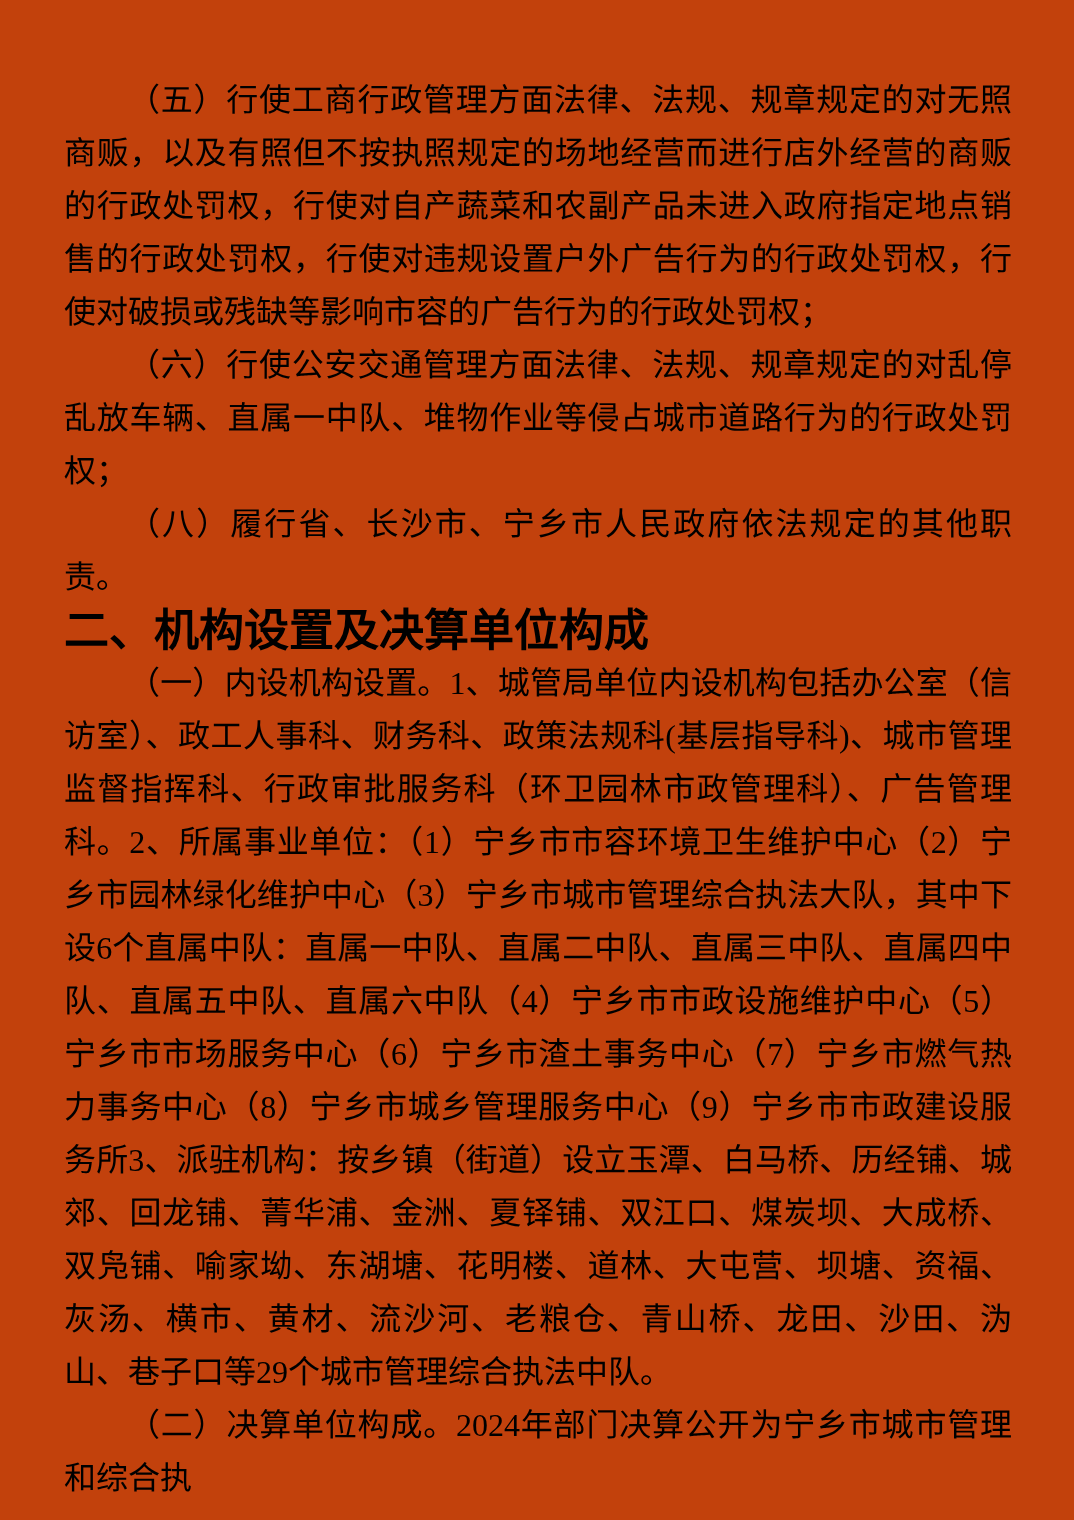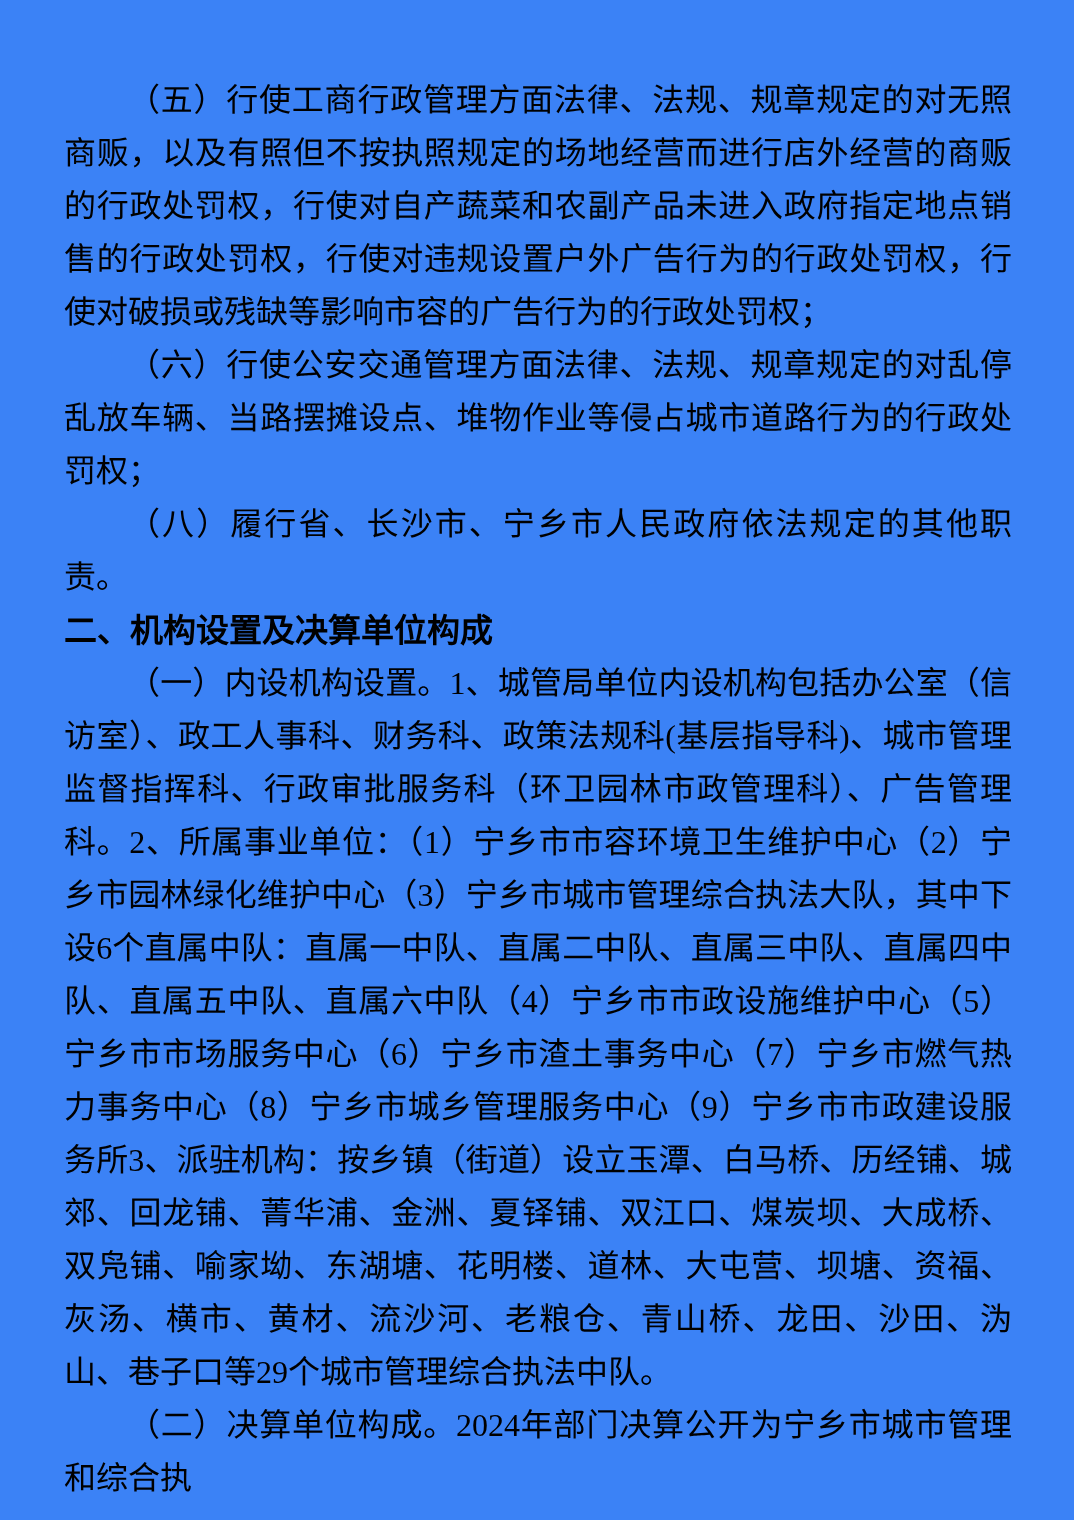--- a/index.html
+++ b/index.html
@@ -34,30 +34,30 @@
   .body-para {
     font-family: "Liberation Serif", serif;
     font-weight: normal;
   }
   .body-para.indent {
     text-indent: 2em;
   }
   .heading-para {
     font-family: "Liberation Sans", sans-serif;
     font-weight: bold;
-    font-size: 33px;
+    font-size: 45px;
     text-indent: 0;
     text-align: left;
   }
 </style>
 </head>
 <body>
 
-<div class="page" style="background: #3b82f6;">
+<div class="page" style="background: #c2410c;">
   <div class="doc-content" id="doc-content" style="color: rgb(0, 0, 0);">
       <p class="body-para indent">（五）行使工商行政管理方面法律、法规、规章规定的对无照商贩，以及有照但不按执照规定的场地经营而进行店外经营的商贩的行政处罚权，行使对自产蔬菜和农副产品未进入政府指定地点销售的行政处罚权，行使对违规设置户外广告行为的行政处罚权，行使对破损或残缺等影响市容的广告行为的行政处罚权；</p>
-      <p class="body-para indent">（六）行使公安交通管理方面法律、法规、规章规定的对乱停乱放车辆、当路摆摊设点、堆物作业等侵占城市道路行为的行政处罚权；</p>
+      <p class="body-para indent">（六）行使公安交通管理方面法律、法规、规章规定的对乱停乱放车辆、直属一中队、堆物作业等侵占城市道路行为的行政处罚权；</p>
       <p class="body-para indent">（八）履行省、长沙市、宁乡市人民政府依法规定的其他职责。</p>
       <p class="heading-para">二、机构设置及决算单位构成</p>
       <p class="body-para indent">（一）内设机构设置。1、城管局单位内设机构包括办公室（信访室）、政工人事科、财务科、政策法规科(基层指导科)、城市管理监督指挥科、行政审批服务科（环卫园林市政管理科）、广告管理科。2、所属事业单位：（1）宁乡市市容环境卫生维护中心（2）宁乡市园林绿化维护中心（3）宁乡市城市管理综合执法大队，其中下设6个直属中队：直属一中队、直属二中队、直属三中队、直属四中队、直属五中队、直属六中队（4）宁乡市市政设施维护中心（5）宁乡市市场服务中心（6）宁乡市渣土事务中心（7）宁乡市燃气热力事务中心（8）宁乡市城乡管理服务中心（9）宁乡市市政建设服务所3、派驻机构：按乡镇（街道）设立玉潭、白马桥、历经铺、城郊、回龙铺、菁华浦、金洲、夏铎铺、双江口、煤炭坝、大成桥、双凫铺、喻家坳、东湖塘、花明楼、道林、大屯营、坝塘、资福、灰汤、横市、黄材、流沙河、老粮仓、青山桥、龙田、沙田、沩山、巷子口等29个城市管理综合执法中队。</p>
       <p class="body-para indent">（二）决算单位构成。2024年部门决算公开为宁乡市城市管理和综合执</p>
     </div>
 </div>
 
 </body></html>

